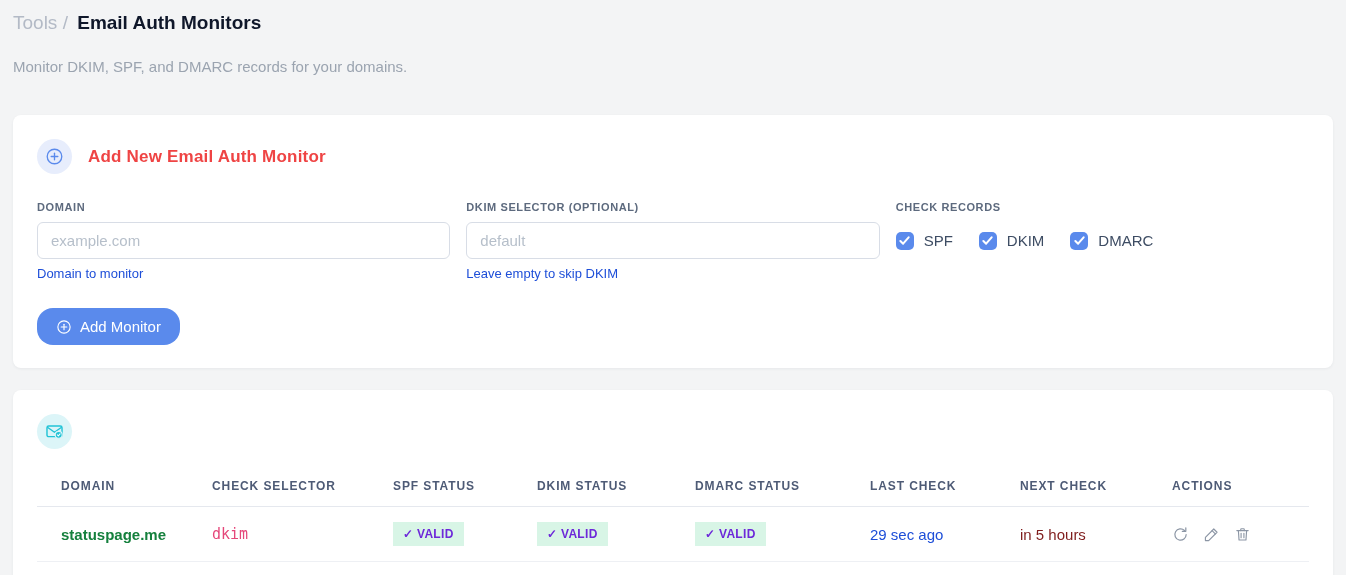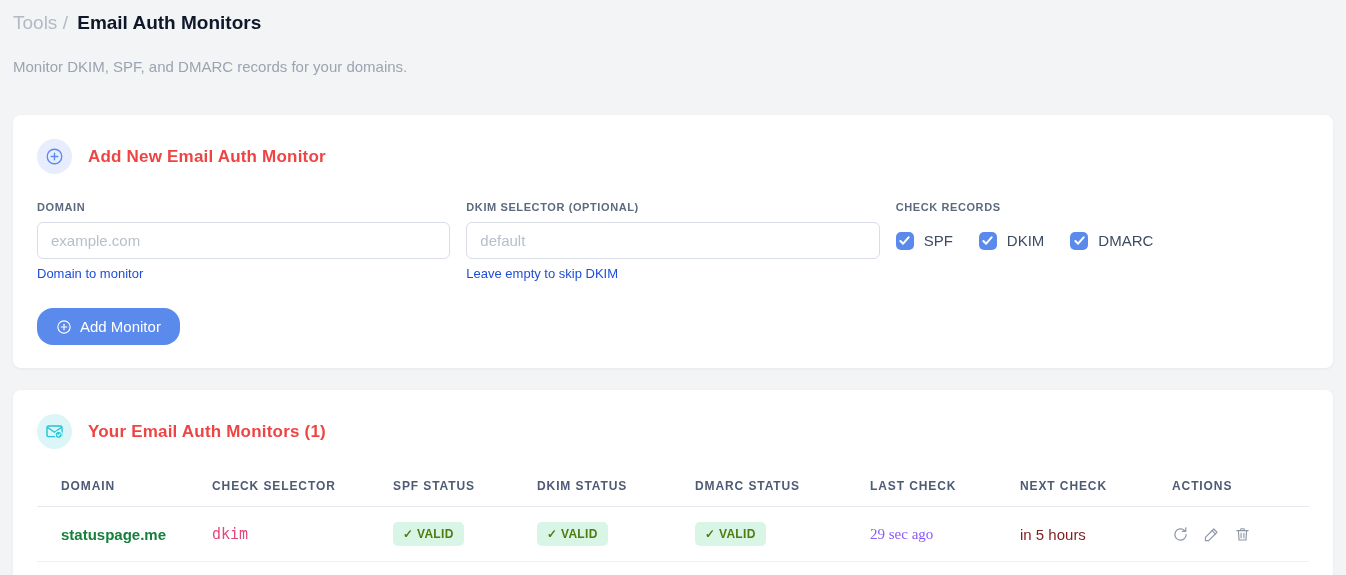--- a/index.html
+++ b/index.html
@@ -93,26 +93,26 @@
     padding:15px 8px 15px 0;
     border-bottom:1px solid #eef0f4;
     font-size:15px; vertical-align:middle;
     white-space:nowrap;
   }
   .monitors-table th:first-child, .monitors-table td:first-child { padding-left:24px; }
   .cell-domain { font-weight:700; color:#15803d; }
   .cell-selector { font-family:"DejaVu Sans Mono", monospace; font-size:13.5px; color:#e5477a; }
   .badge-valid {
     display:inline-block;
-    background:#d8f5e6; color:#4d7c0f;
+    background:#d8f5e6; color:#6d28d9;
     font-size:12px; font-weight:700;
-    padding:5px 10px; border-radius:5px;
+    padding:5px 10px; border-radius:0;
     letter-spacing:.3px;
   }
-  .cell-last { color:#8b5cf6; font-size:14px;font-family:Liberation Serif, serif; }
+  .cell-last { color:#1d4ed8; font-size:14px; }
   .cell-next { color:#7f1d1d; font-size:14px; }
   .actions-cell { display:flex; align-items:center; gap:14px; }
   .action-btn {
     background:none; border:none; padding:0; cursor:pointer;
     color:#8c96a5; display:flex; align-items:center;
   }
   .action-btn svg { width:17px; height:17px; }
 </style>
 </head>
 <body>
@@ -197,21 +197,20 @@
   <div class="card">
     <div class="card-head">
       <span class="icon-badge cyan">
         <svg viewBox="0 0 24 24" fill="none" stroke="currentColor" stroke-width="1.8" stroke-linecap="round" stroke-linejoin="round">
           <rect x="2.5" y="5" width="19" height="13.5" rx="2.2"></rect>
           <polyline points="3.5,7 12,13 20.5,7"></polyline>
           <circle cx="17.3" cy="16.2" r="4.4" fill="#22c3d6" stroke="#dcf5f8" stroke-width="1.4"></circle>
           <polyline points="15.6,16.3 16.9,17.5 19.1,14.9" stroke="#ffffff" stroke-width="1.3" fill="none"></polyline>
         </svg>
       </span>
-      <span class="card-title">Your Email Auth Monitors (1)</span>
     </div>
 
     <table class="monitors-table">
       <colgroup>
         <col style="width:175px">
           <col style="width:181px">
           <col style="width:144px">
           <col style="width:158px">
         <col style="width:175px">
           <col style="width:150px">

